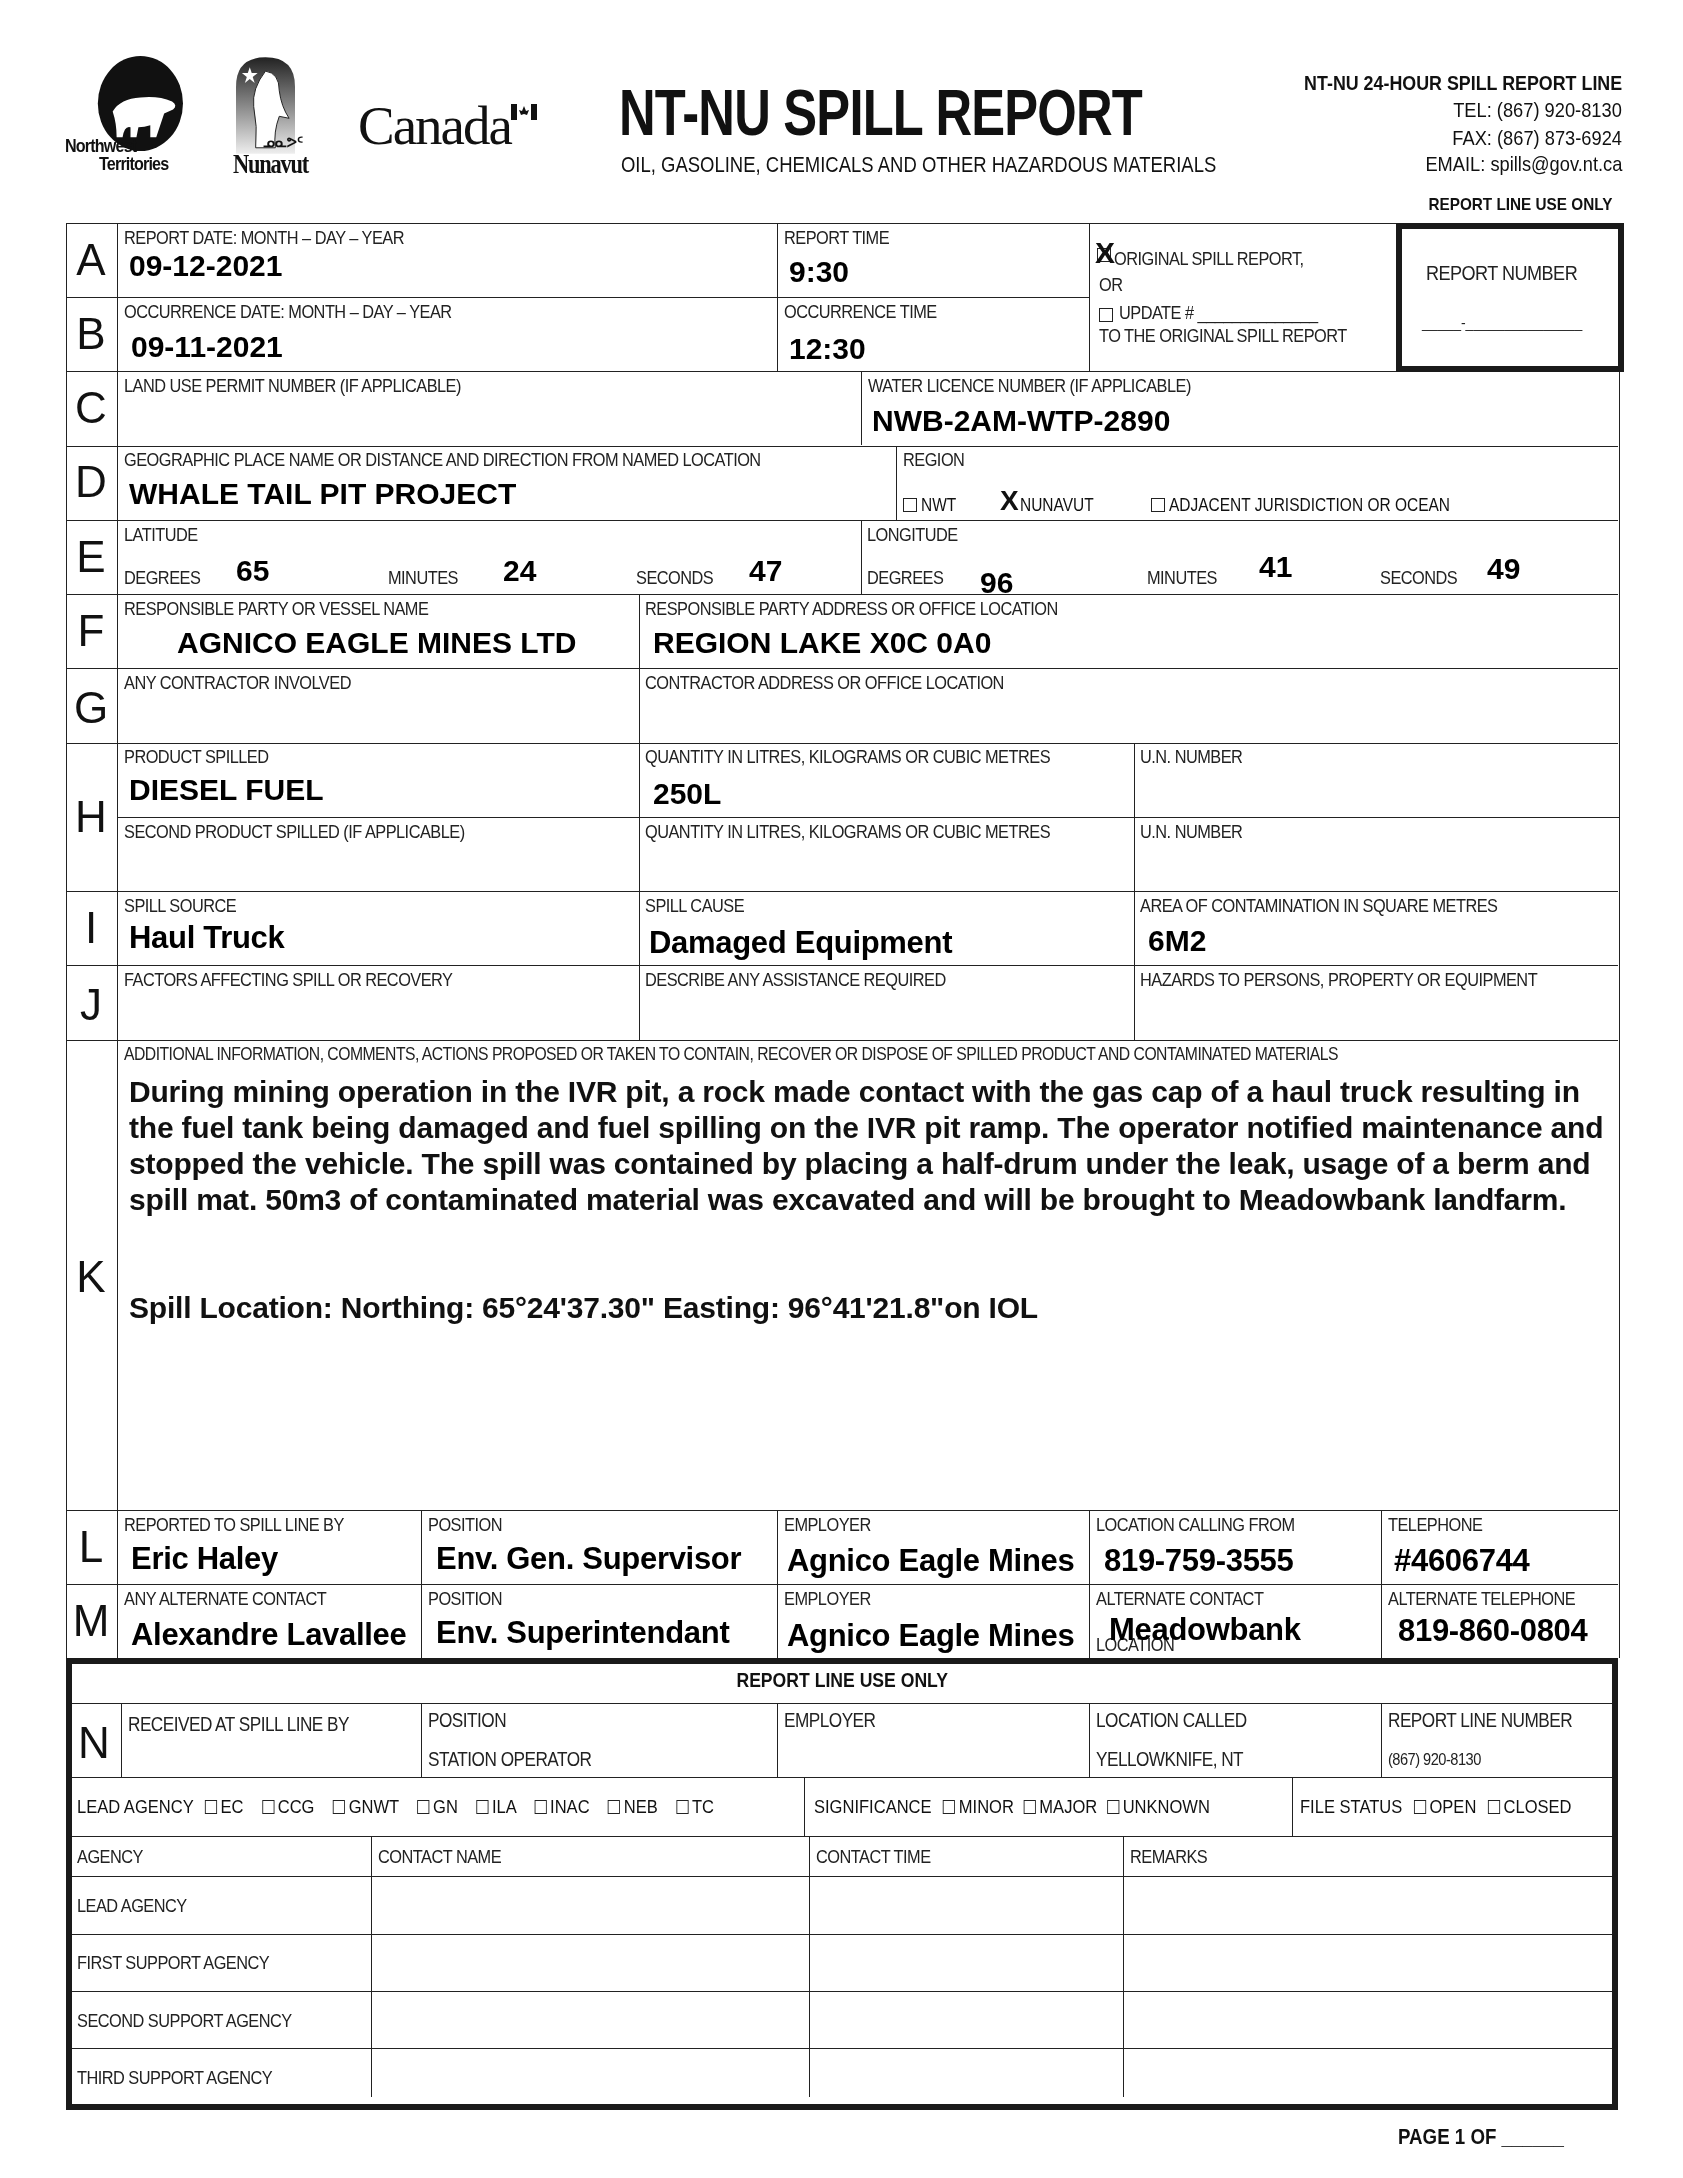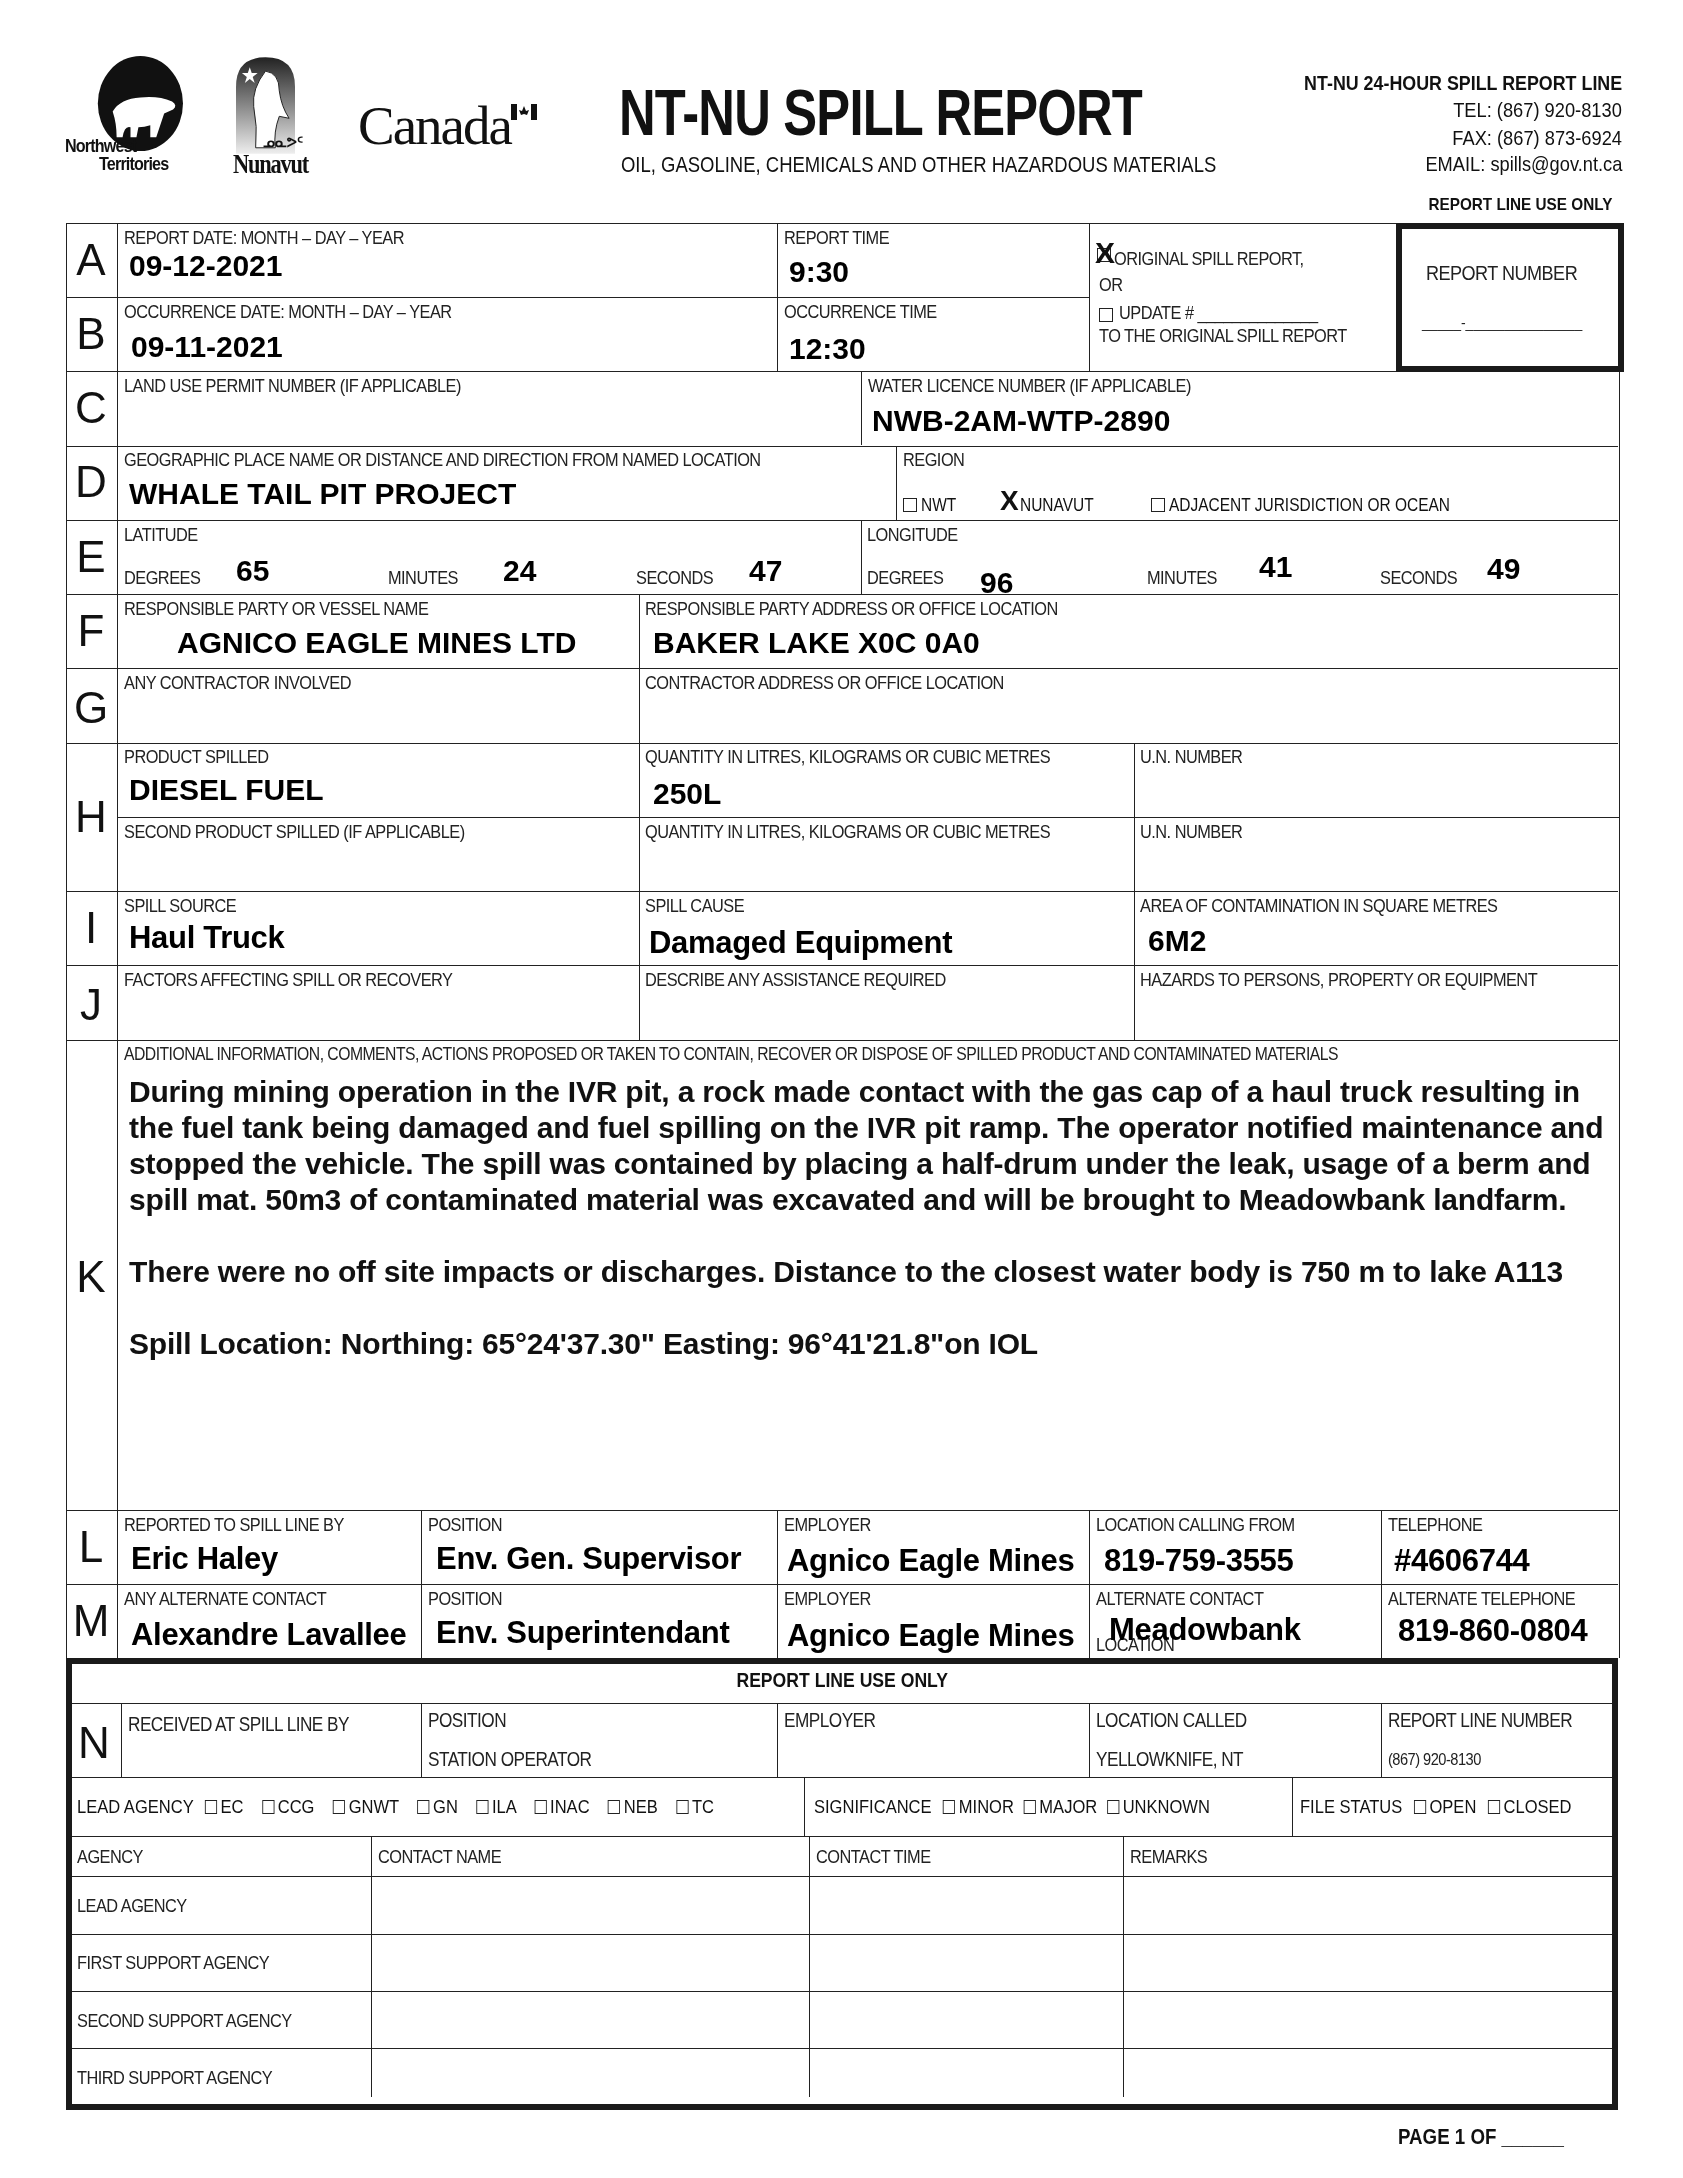--- a/index.html
+++ b/index.html
@@ -165,21 +165,21 @@
   <div class="val" style="left:980px;top:550px;margin-top:16px;">96</div>
   <div class="lbl" style="left:1147px;top:567px;">MINUTES</div>
   <div class="val" style="left:1259px;top:550px;">41</div>
   <div class="lbl" style="left:1380px;top:567px;">SECONDS</div>
   <div class="val" style="left:1487px;top:552px;">49</div>
 
   <div class="vl" style="left:639px;top:594px;height:149px;"></div>
   <div class="lbl" style="left:124px;top:598px;">RESPONSIBLE PARTY OR VESSEL NAME</div>
   <div class="val" style="left:129px;top:626px;margin-left:48px;">AGNICO EAGLE MINES LTD</div>
   <div class="lbl" style="left:645px;top:598px;">RESPONSIBLE PARTY ADDRESS OR OFFICE LOCATION</div>
-  <div class="val" style="left:653px;top:626px;">BAKER LAKE X0C 0A0</div>
+  <div class="val" style="left:653px;top:626px;">REGION LAKE X0C 0A0</div>
   <div class="lbl" style="left:124px;top:672px;">ANY CONTRACTOR INVOLVED</div>
   <div class="val" style="left:129px;top:700px;"></div>
   <div class="lbl" style="left:645px;top:672px;">CONTRACTOR ADDRESS OR OFFICE LOCATION</div>
   <div class="val" style="left:653px;top:700px;"></div>
 
   <div class="vl" style="left:639px;top:743px;height:297px;"></div>
   <div class="vl" style="left:1134px;top:743px;height:297px;"></div>
   <div class="lbl" style="left:124px;top:746px;">PRODUCT SPILLED</div>
   <div class="val" style="left:129px;top:773px;">DIESEL FUEL</div>
   <div class="lbl" style="left:645px;top:746px;">QUANTITY IN LITRES, KILOGRAMS OR CUBIC METRES</div>
@@ -204,21 +204,20 @@
   <div class="lbl" style="left:645px;top:969px;">DESCRIBE ANY ASSISTANCE REQUIRED</div>
   <div class="lbl" style="left:1140px;top:969px;">HAZARDS TO PERSONS, PROPERTY OR EQUIPMENT</div>
   <div class="abs" style="left:119px;top:995px;width:515px;height:42px;"></div>
   <div class="abs" style="left:642px;top:995px;width:489px;height:42px;"></div>
   <div class="abs" style="left:1137px;top:995px;width:479px;height:42px;"></div>
 
   <div class="lbl" style="left:124px;top:1043px;font-size:18.3px;">ADDITIONAL INFORMATION, COMMENTS, ACTIONS PROPOSED OR TAKEN TO CONTAIN, RECOVER OR DISPOSE OF SPILLED PRODUCT AND CONTAMINATED MATERIALS</div>
   <div class="k-body">
     <p>During mining operation in the IVR pit, a rock made contact with the gas cap of a haul truck resulting in the fuel tank being damaged and fuel spilling on the IVR pit ramp. The operator notified maintenance and stopped the vehicle. The spill was contained by placing a half-drum under the leak, usage of a berm and spill mat. 50m3 of contaminated material was excavated and will be brought to Meadowbank landfarm.</p>
     <div class="k-gap"></div>
-    <p style="padding-right:40px;">There were no off site impacts or discharges.  Distance to the closest water body is 750 m to lake A113</p>
     <div class="k-gap"></div>
     <p>Spill Location: Northing: 65°24'37.30"  Easting: 96°41'21.8"on IOL</p>
   </div>
 
   <div class="vl" style="left:421px;top:1510px;height:149px;"></div>
   <div class="vl" style="left:777px;top:1510px;height:149px;"></div>
   <div class="vl" style="left:1089px;top:1510px;height:149px;"></div>
   <div class="vl" style="left:1381px;top:1510px;height:149px;"></div>
 
   <div class="lbl" style="left:124px;top:1514px;">REPORTED TO SPILL LINE BY</div>

